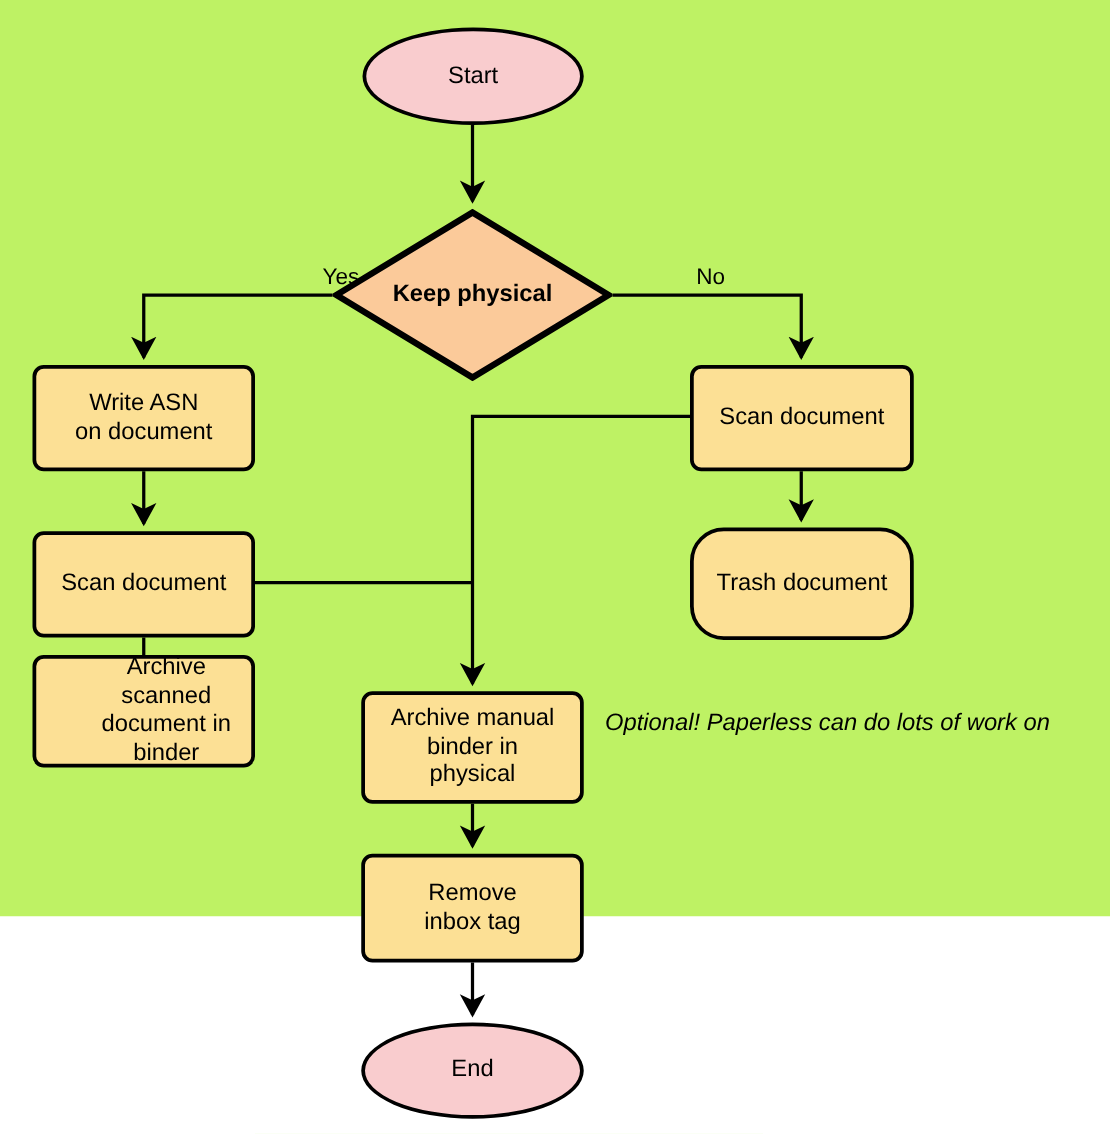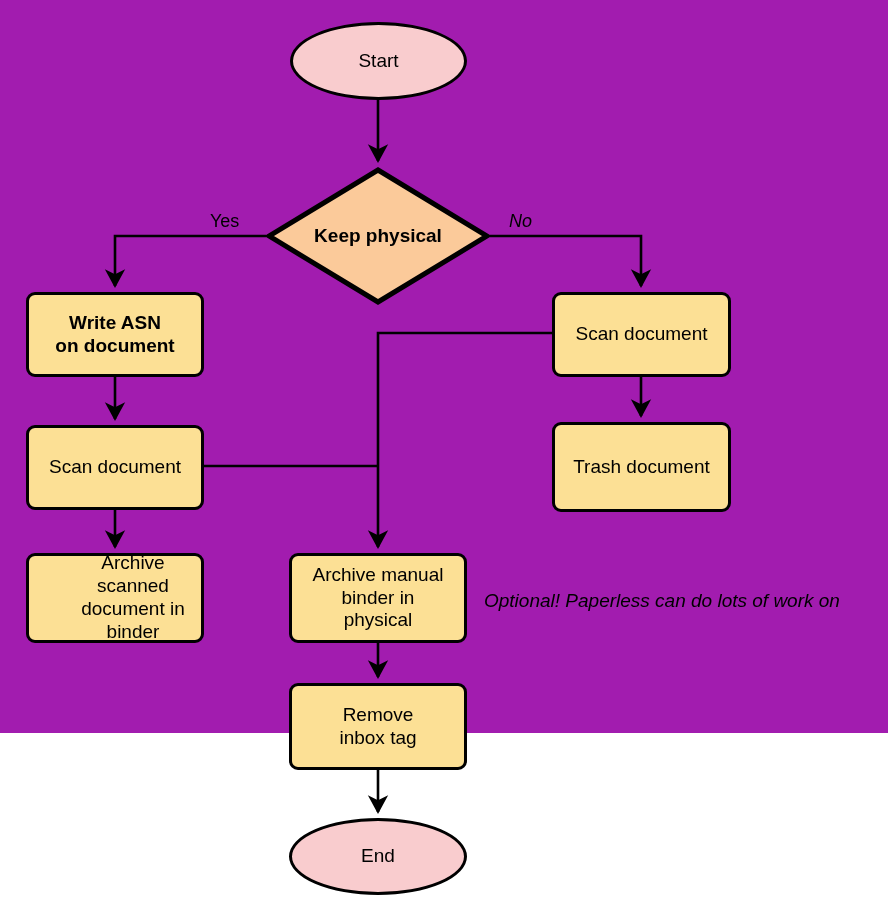--- a/index.html
+++ b/index.html
@@ -12,21 +12,21 @@
     width: 888px;
     height: 907px;
     font-family: "Liberation Sans", sans-serif;
     color: #000000;
     overflow: hidden;
   }
   #flowchart-root {
     position: relative;
     width: 888px;
     height: 733px;
-    background: #a21caf;
+    background: #bef264;
   }
   #edge-layer {
     position: absolute;
     left: 0;
     top: 0;
     width: 888px;
     height: 907px;
   }
   .node {
     position: absolute;
@@ -64,20 +64,21 @@
     z-index: 1;
     width: 100%;
     text-align: center;
   }
   .edge-label {
     position: absolute;
     font-size: 18px;
     color: #000000;
     white-space: nowrap;
     z-index: 3;
+    margin-left: 48px;
   }
   .annotation {
     position: absolute;
     font-style: italic;
     font-size: 19px;
     line-height: 1.3;
     color: #000000;
     z-index: 3;
   }
 </style>
@@ -120,44 +121,44 @@
 
   <div class="node node-decision" id="node-keep-physical-document" style="left: 266px; top: 167px; width: 224px; height: 138px; background: transparent; font-weight: bold;">
     <svg class="decision-shape" viewBox="0 0 224 138" preserveAspectRatio="none" xmlns="http://www.w3.org/2000/svg">
       <polygon points="112,3 221,69 112,135 3,69" fill="#fbca9a" stroke="#000000" stroke-width="5"></polygon>
     </svg>
     <div class="decision-label">
       <div>Keep physical</div>
     </div>
   </div>
 
-  <div class="node node-process" id="node-write-asn-on-document" style="left: 26px; top: 292px; width: 178px; height: 85px; background: rgb(252, 224, 149); font-weight: bold;">
+  <div class="node node-process" id="node-write-asn-on-document" style="left: 26px; top: 292px; width: 178px; height: 85px; background: rgb(252, 224, 149);">
     <div>
       <div>Write ASN</div>
       <div>on document</div>
     </div>
   </div>
 
   <div class="node node-process" id="node-scan-document-left" style="left: 26px; top: 425px; width: 178px; height: 85px; background: rgb(252, 224, 149);">
     <span>Scan document</span>
   </div>
 
-  <div class="node node-process" id="node-archive-scanned-document-in-binder" style="left: 26px; top: 553px; width: 178px; height: 90px; background: rgb(252, 224, 149); padding-left: 36px;">
+  <div class="node node-process" id="node-archive-scanned-document-in-binder" style="left: 26px; top: 524px; width: 178px; height: 90px; background: rgb(252, 224, 149); padding-left: 36px;">
     <div>
       <div>Archive scanned</div>
       <div>document in</div>
       <div>binder</div>
     </div>
   </div>
 
   <div class="node node-process" id="node-scan-document-right" style="left: 552px; top: 292px; width: 179px; height: 85px; background: rgb(252, 224, 149);">
     <span>Scan document</span>
   </div>
 
-  <div class="node node-process" id="node-trash-document" style="left: 552px; top: 422px; width: 179px; height: 90px; background: rgb(252, 224, 149);">
+  <div class="node node-process" id="node-trash-document" style="left: 552px; top: 422px; width: 179px; height: 90px; background: rgb(252, 224, 149); border-radius: 27px;">
     <span>Trash document</span>
   </div>
 
   <div class="node node-process" id="node-perform-manual-tagging-in-paperless" style="left: 289px; top: 553px; width: 178px; height: 90px; background: rgb(252, 224, 149);">
     <div>
       <div>Archive manual</div>
       <div>binder in</div>
       <div>physical</div>
     </div>
   </div>
@@ -167,19 +168,19 @@
       <div>Remove</div>
       <div>inbox tag</div>
     </div>
   </div>
 
   <div class="node node-terminal" id="node-end" style="left: 289px; top: 818px; width: 178px; height: 77px; background: rgb(249, 204, 206);">
     <span>End</span>
   </div>
 
   <div class="edge-label" id="edge-label-yes" style="left: 210px; top: 211px;">Yes</div>
-  <div class="edge-label" id="edge-label-no" style="left: 509px; top: 211px; font-style: italic;">No</div>
+  <div class="edge-label" id="edge-label-no" style="left: 509px; top: 211px;">No</div>
 
-  <div class="annotation" id="annotation-optional" style="left: 484px; top: 589px;">
+  <div class="annotation" id="annotation-optional" style="left: 484px; top: 567px;">
     <div>Optional! Paperless can do lots of work on</div>
   </div>
 
 </div>
 
 </body></html>

